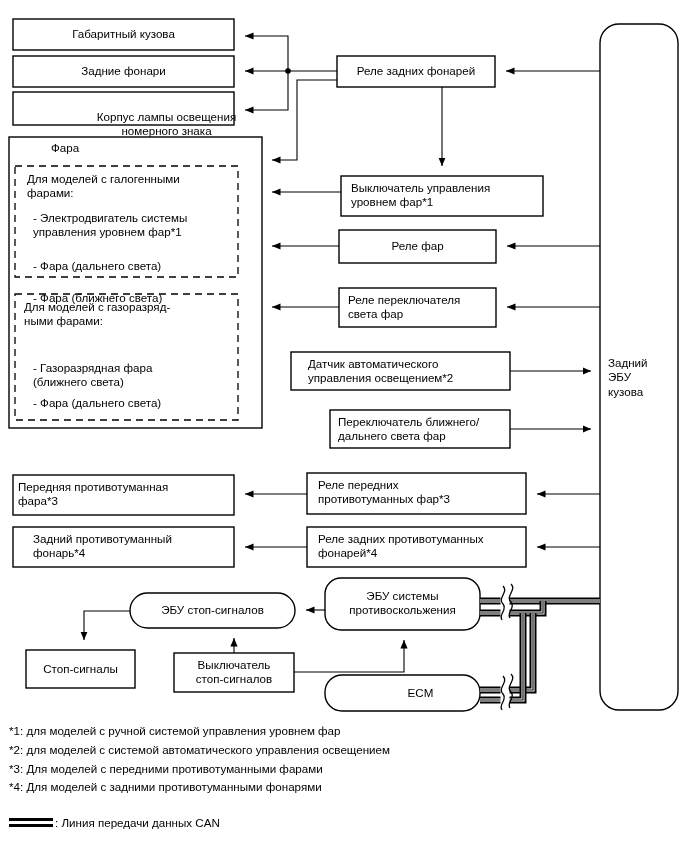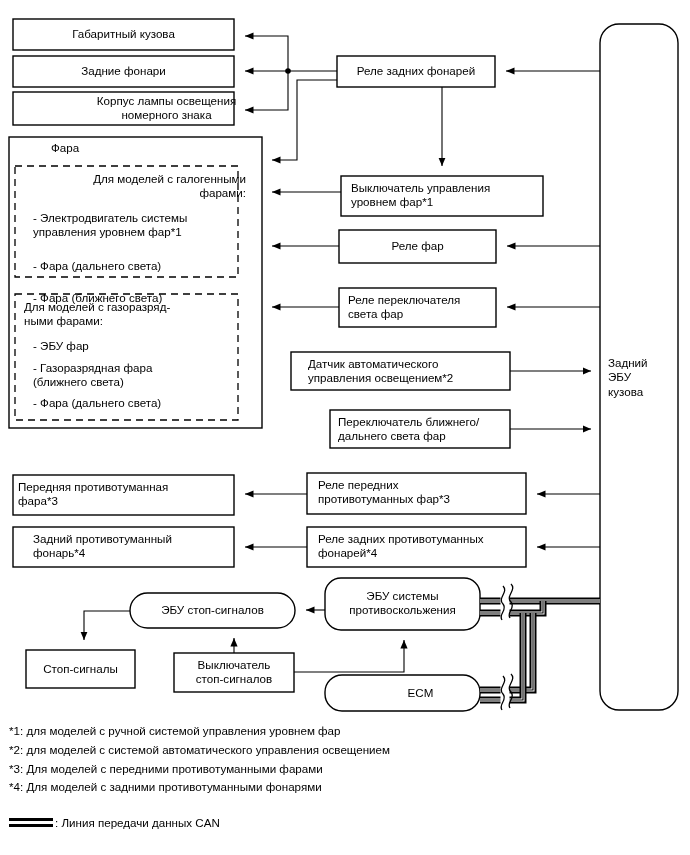--- a/index.html
+++ b/index.html
@@ -242,35 +242,34 @@
     <path class="squiggle" d="M503,586 C509,592 497,598 503,604 C508,610 498,614 502,620"></path>
     <path class="squiggle" d="M511,584 C517,590 505,596 511,602 C516,608 506,612 510,618"></path>
 
     <path class="squiggle-mask" d="M505,682 L505,709"></path>
     <path class="squiggle" d="M503,676 C509,682 497,688 503,694 C508,700 498,704 502,710"></path>
     <path class="squiggle" d="M511,674 C517,680 505,686 511,692 C516,698 506,702 510,708"></path>
   </svg>
 
   <div class="lbl lbl-c" style="left:13px; top:27px; width:221px;">Габаритный кузова</div>
   <div class="lbl lbl-c" style="left:13px; top:64px; width:221px;">Задние фонари</div>
-  <div class="lbl lbl-c" style="left:13px; top:94px; width:265px;padding-left:21px;">Корпус лампы освещения
+  <div class="lbl lbl-c" style="left:13px; top:110px; width:265px;padding-left:21px;">Корпус лампы освещения
 номерного знака</div>
 
   <div class="lbl lbl-l" style="left:15px; top:141px; width:200px;margin-left:36px;">Фара</div>
 
-  <div class="lbl lbl-l" style="left:36px; top:172px; width:210px;text-align:right;">Для моделей с галогенными
+  <div class="lbl lbl-l" style="left:27px; top:172px; width:210px;">Для моделей с галогенными
 фарами:</div>
   <div class="lbl lbl-l" style="left:33px; top:211px; width:205px;">- Электродвигатель системы</div>
   <div class="lbl lbl-l" style="left:33px; top:225px; width:205px;">  управления уровнем фар*1</div>
   <div class="lbl lbl-l" style="left:33px; top:243px; width:205px;margin-top:48px;">- Фара (ближнего света)</div>
   <div class="lbl lbl-l" style="left:33px; top:259px; width:205px;">- Фара (дальнего света)</div>
 
   <div class="lbl lbl-l" style="left:24px; top:300px; width:215px;">Для моделей с газоразряд-
 ными фарами:</div>
-  <div class="lbl lbl-l" style="left:33px; top:339px; width:205px;">- ЭБУ фар</div>
   <div class="lbl lbl-l" style="left:33px; top:361px; width:205px;">- Газоразрядная фара</div>
   <div class="lbl lbl-l" style="left:33px; top:375px; width:205px;">  (ближнего света)</div>
   <div class="lbl lbl-l" style="left:33px; top:396px; width:205px;">- Фара (дальнего света)</div>
 
   <div class="lbl lbl-c" style="left:337px; top:64px; width:158px;">Реле задних фонарей</div>
   <div class="lbl lbl-l" style="left:351px; top:181px; width:190px;">Выключатель управления
 уровнем фар*1</div>
   <div class="lbl lbl-c" style="left:339px; top:239px; width:157px;">Реле фар</div>
   <div class="lbl lbl-l" style="left:348px; top:293px; width:148px;">Реле переключателя
 света фар</div>

